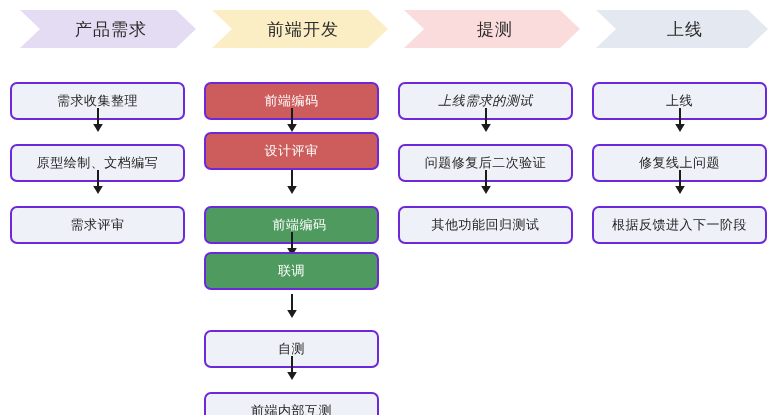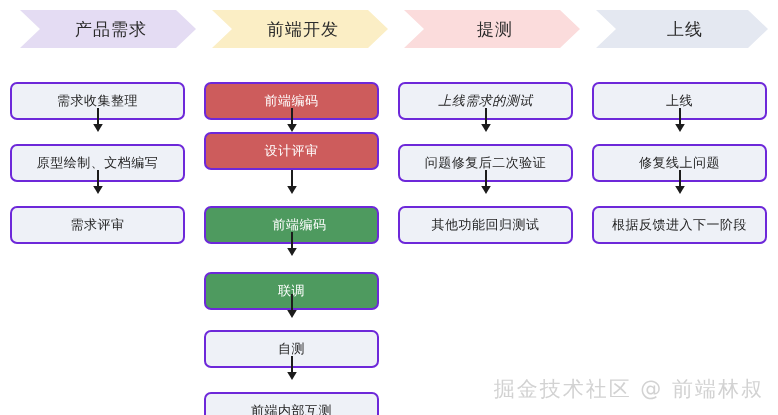--- a/index.html
+++ b/index.html
@@ -162,21 +162,21 @@
         <div class="node red" style="top: 120px;">设计评审</div>
         <div class="connector" style="top: 170px;"><svg width="14" height="25" viewBox="0 0 14 25">
             <line x1="7" y1="0" x2="7" y2="18" stroke="#1c1c1c" stroke-width="2"></line>
             <polygon points="7,24 2.2,16 11.8,16" fill="#1c1c1c"></polygon>
           </svg></div>
         <div class="node green" style="top: 194px; padding-left: 16px;">前端编码</div>
         <div class="connector" style="top: 232px;"><svg width="14" height="25" viewBox="0 0 14 25">
             <line x1="7" y1="0" x2="7" y2="18" stroke="#1c1c1c" stroke-width="2"></line>
             <polygon points="7,24 2.2,16 11.8,16" fill="#1c1c1c"></polygon>
           </svg></div>
-        <div class="node green" style="top: 260px;">联调</div>
+        <div class="node green" style="top: 240px;">联调</div>
         <div class="connector" style="top: 294px;"><svg width="14" height="25" viewBox="0 0 14 25">
             <line x1="7" y1="0" x2="7" y2="18" stroke="#1c1c1c" stroke-width="2"></line>
             <polygon points="7,24 2.2,16 11.8,16" fill="#1c1c1c"></polygon>
           </svg></div>
         <div class="node plain" style="top: 318px;">自测</div>
         <div class="connector" style="top: 356px;"><svg width="14" height="25" viewBox="0 0 14 25">
             <line x1="7" y1="0" x2="7" y2="18" stroke="#1c1c1c" stroke-width="2"></line>
             <polygon points="7,24 2.2,16 11.8,16" fill="#1c1c1c"></polygon>
           </svg></div>
         <div class="node plain" style="top: 380px;">前端内部互测</div>
@@ -202,14 +202,13 @@
           </svg></div>
         <div class="node plain" style="top: 132px; text-align: center;">修复线上问题</div>
         <div class="connector" style="top: 170px;"><svg width="14" height="25" viewBox="0 0 14 25">
             <line x1="7" y1="0" x2="7" y2="18" stroke="#1c1c1c" stroke-width="2"></line>
             <polygon points="7,24 2.2,16 11.8,16" fill="#1c1c1c"></polygon>
           </svg></div>
         <div class="node plain" style="top: 194px;">根据反馈进入下一阶段</div>
       </div>
     </div>
 
-  <div class="watermark">掘金技术社区 @ 前端林叔</div>
 </div>
 
 </body></html>

